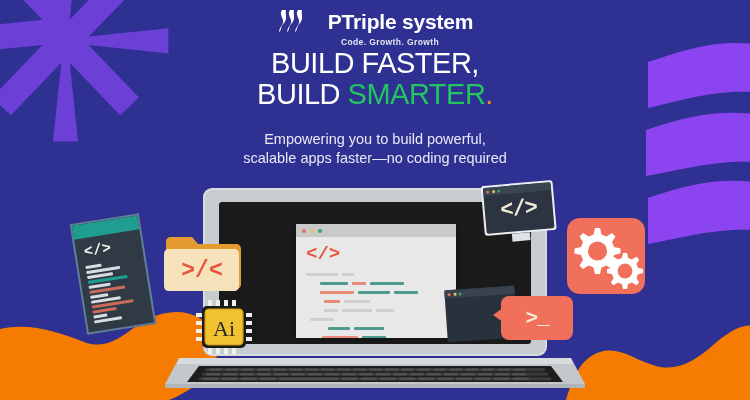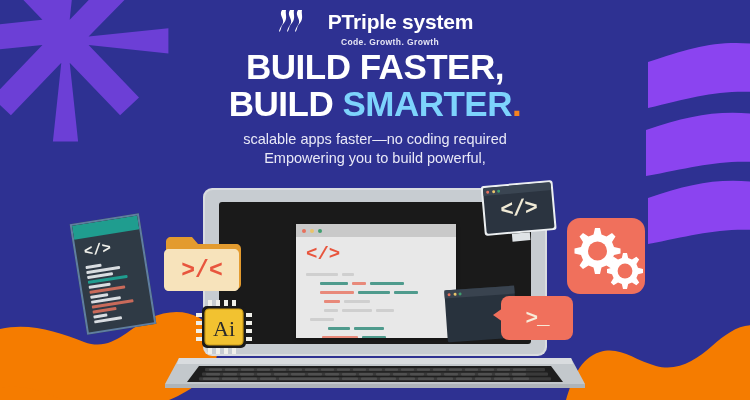--- a/index.html
+++ b/index.html
@@ -30,24 +30,24 @@
   .brand-tag {
     color:#e6e6f5; font-size:8.5px; font-weight:bold; letter-spacing:0.4px;
     margin-top:3px; margin-left:30px;
   }
 
   
   .headline {
     position:absolute; left:0; right:0; top:48px; text-align:center; z-index:30;
   }
   .hl-line {
-    font-size:35px; font-weight:bold; color:#ffffff;
+    font-size:29px; font-weight:normal; color:#ffffff;
     line-height:1.07; letter-spacing:-0.5px;
   }
-  .hl-accent { color:#7dd3fc; }
+  .hl-accent { color:#22c55e; }
   .hl-dot { color:#f58220; }
 
   .subhead {
     position:absolute; left:0; right:0; top:130px; text-align:center; z-index:30;
     color:#e9e9f7; font-size:14.5px; line-height:1.32; font-weight:normal;
   }
 
   
   .laptop { position:absolute; left:165px; top:188px; width:420px; height:212px; z-index:10; }
   .laptop svg { display:block; width:420px; height:212px; }
@@ -174,22 +174,22 @@
     </div>
     <div class="brand-tag">Code. Growth. Growth</div>
   </div>
 
   <div class="headline">
     <div class="hl-line">BUILD FASTER,</div>
     <div class="hl-line"><span>BUILD </span><span class="hl-accent">SMARTER</span><span class="hl-dot">.</span></div>
   </div>
 
   <div class="subhead">
+    <div>Empowering you to build powerful,</div>
     <div>scalable apps faster—no coding required</div>
-    <div>Empowering you to build powerful,</div>
   </div>
 
   <div class="laptop">
     <svg viewBox="0 0 420 212" xmlns="http://www.w3.org/2000/svg">
 
       <rect x="38" y="0" width="344" height="168" rx="9" fill="#d9dcdf"></rect>
       <rect x="40" y="2" width="340" height="164" rx="8" fill="#c7ccd1"></rect>
 
       <rect x="54" y="14" width="312" height="142" rx="3" fill="#1a1a1a"></rect>
 

